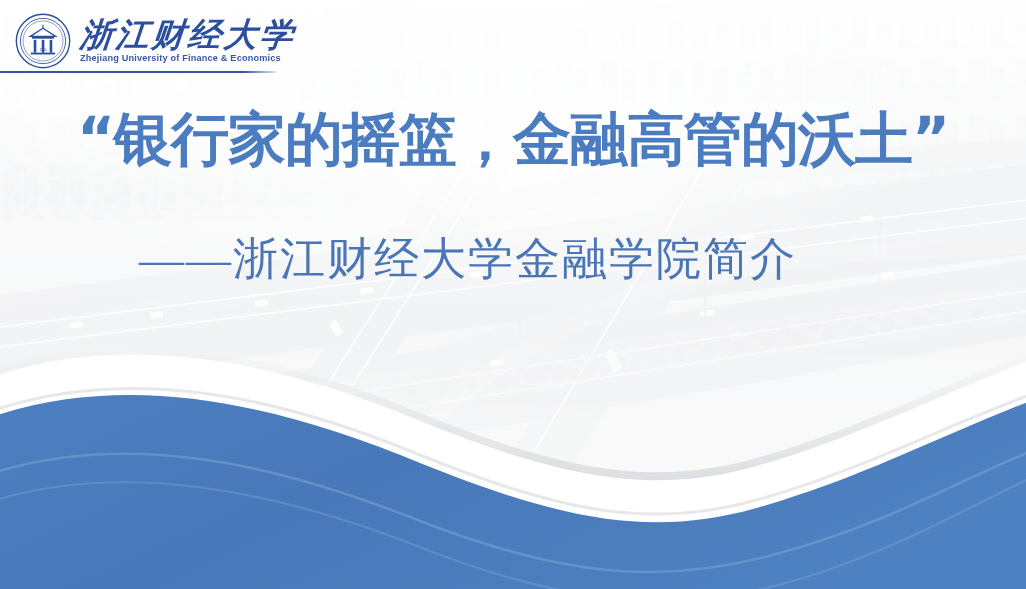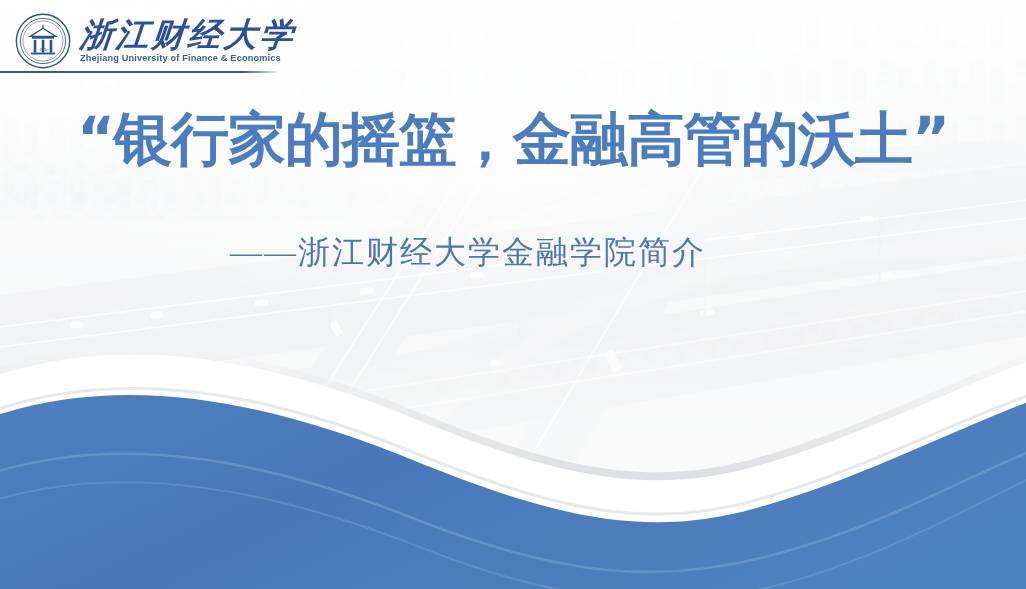--- a/index.html
+++ b/index.html
@@ -130,21 +130,21 @@
     left: 0;
     top: 234px;
     width: 1026px;
     text-align: center;
     padding-right: 90px;
     box-sizing: border-box;
     z-index: 30;
   }
   #subtitle-text {
     font-family: "Liberation Serif", "DejaVu Serif", serif;
-    font-size: 32px;
+    font-size: 45px;
     line-height: 1.15;
     letter-spacing: 2px;
     color: #4b76b6;
     white-space: nowrap;
   }
 
   
   #wave {
     position: absolute;
     left: 0;

